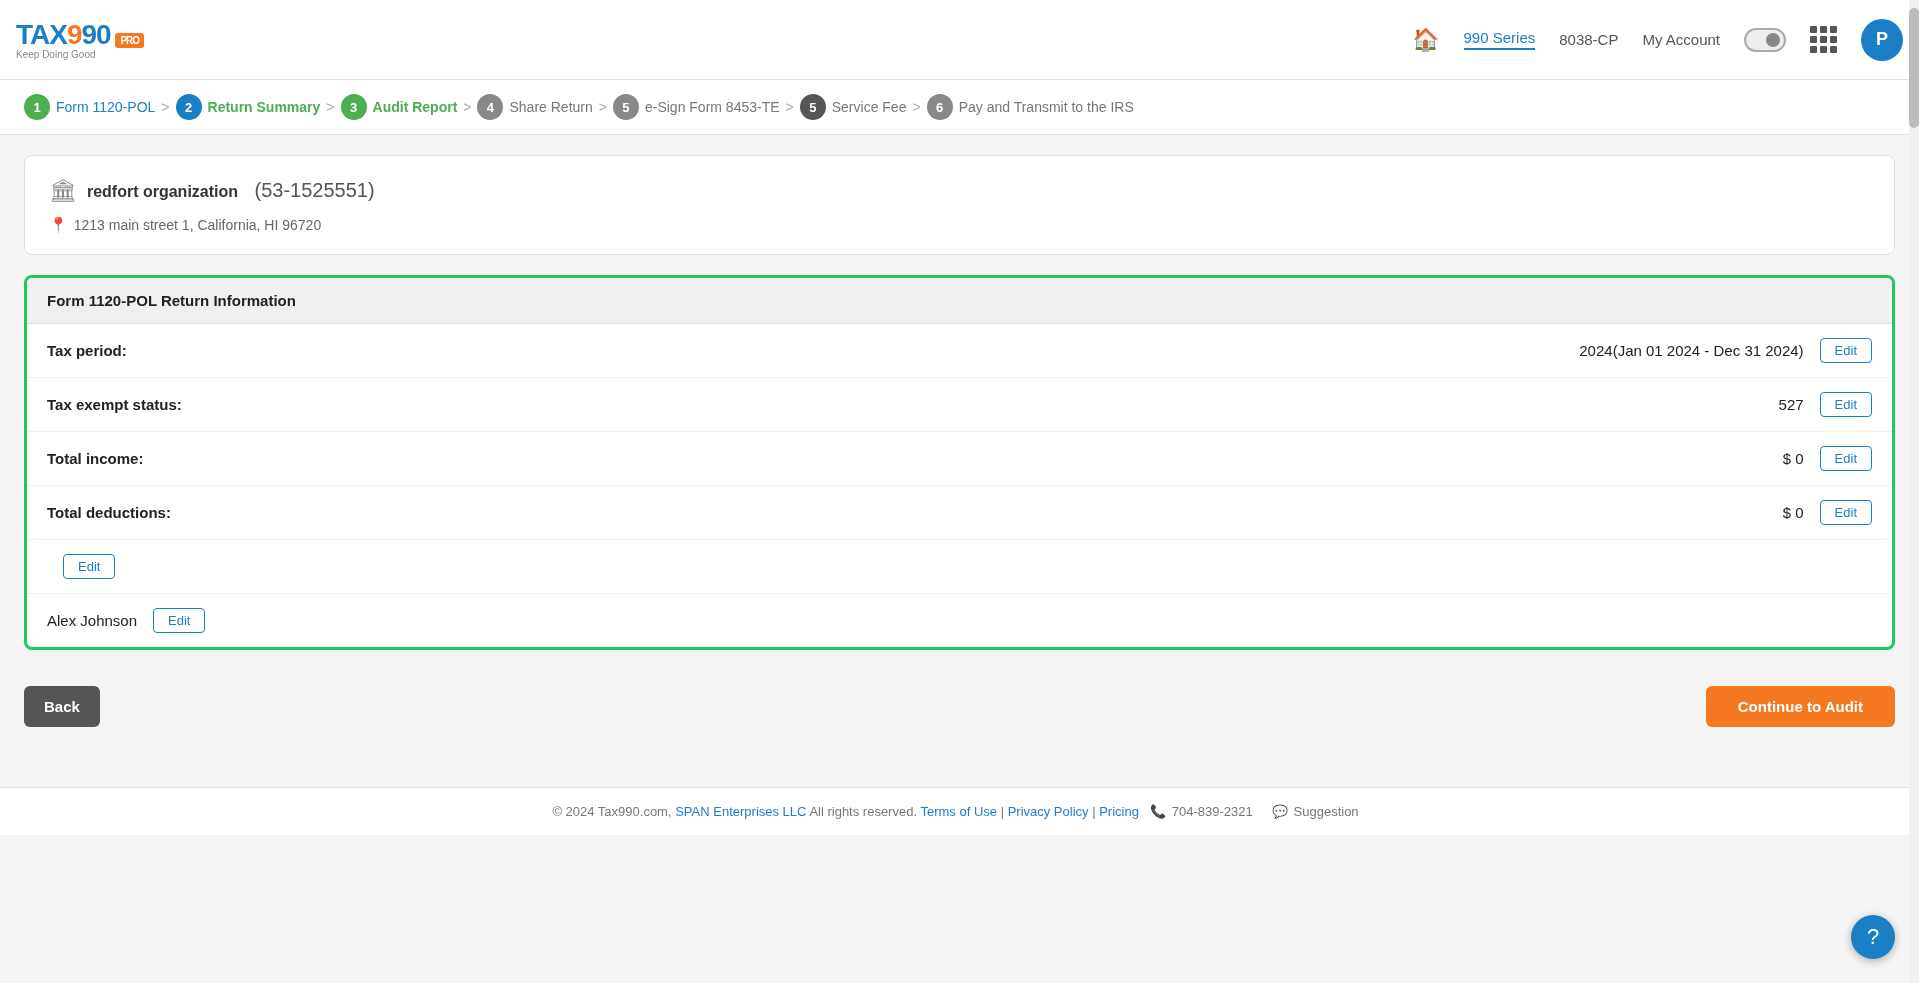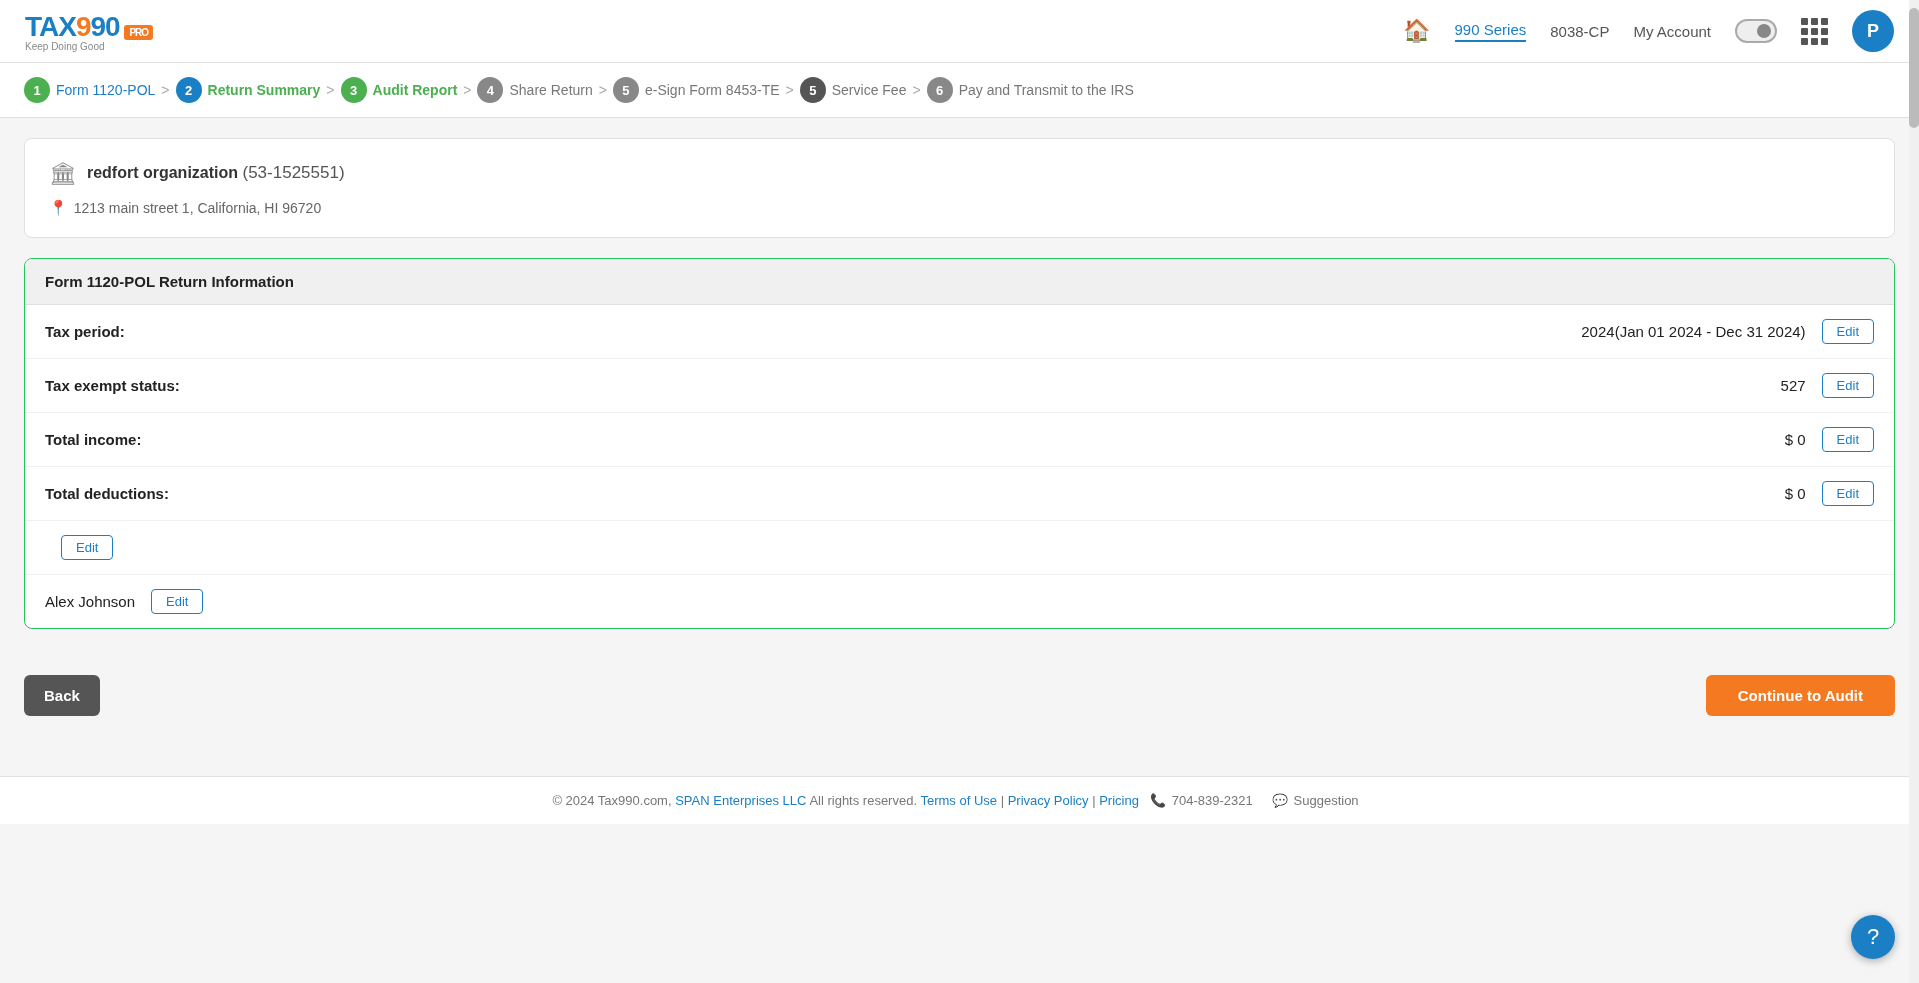--- a/index.html
+++ b/index.html
@@ -3,22 +3,22 @@
   <meta charset="utf-8">
   <style>
     * { box-sizing: border-box; margin: 0; padding: 0; }
     body { font-family: Arial, sans-serif; background: #f5f5f5; color: #333; min-height: 983px; position: relative; }
 
     
     .header {
       background: #fff;
       display: flex;
       align-items: center;
-      padding: 0 25px;
-      height: 63px;
+      padding: 0 16px;
+      height: 80px;
       border-bottom: 1px solid #e0e0e0;
       position: relative;
     }
     .logo-area {
       display: flex;
       align-items: center;
       gap: 6px;
     }
     .logo-text {
       font-size: 28px;
@@ -156,24 +156,24 @@
       align-items: flex-start;
       gap: 14px;
     }
     .org-icon { font-size: 22px; color: #888; margin-top: 2px; }
     .org-address { font-size: 14px; color: #666; margin-top: 6px; display: flex; align-items: center; gap: 6px; }
     .location-icon { color: #888; font-size: 15px; }
 
     
     .info-card {
       background: #fff;
-      border: 1px solid #22c55e;
+      border: 3px solid #22c55e;
       border-radius: 8px;
       overflow: hidden;
-      margin-bottom: 30px;
+      margin-bottom: 20px;
     }
     .info-card-header {
       background: #f0f0f0;
       padding: 14px 20px;
       font-size: 15px;
       font-weight: 600;
       color: #222;
       border-bottom: 1px solid #e0e0e0;
     }
     .info-row {
@@ -361,21 +361,21 @@
 </div>
 
 <div class="main">
 
   <div class="org-card">
     <div style="display:flex;flex-direction:column;gap:6px;">
       <div style="display:flex;align-items:center;gap:10px;">
         <span class="org-icon">🏛</span>
         <span>
           <strong>redfort organization</strong>
-          <span style="font-weight:normal;color:#555;font-size:17px;margin-left:0;">(53-1525551)</span>
+          <span style="font-weight:normal;color:#555;font-size:20px;margin-left:12px;">(53-1525551)</span>
         </span>
       </div>
       <div class="org-address">
         <span class="location-icon">📍</span>
         <span>1213 main street 1, California, HI 96720</span>
       </div>
     </div>
   </div>
 
   <div class="info-card">

